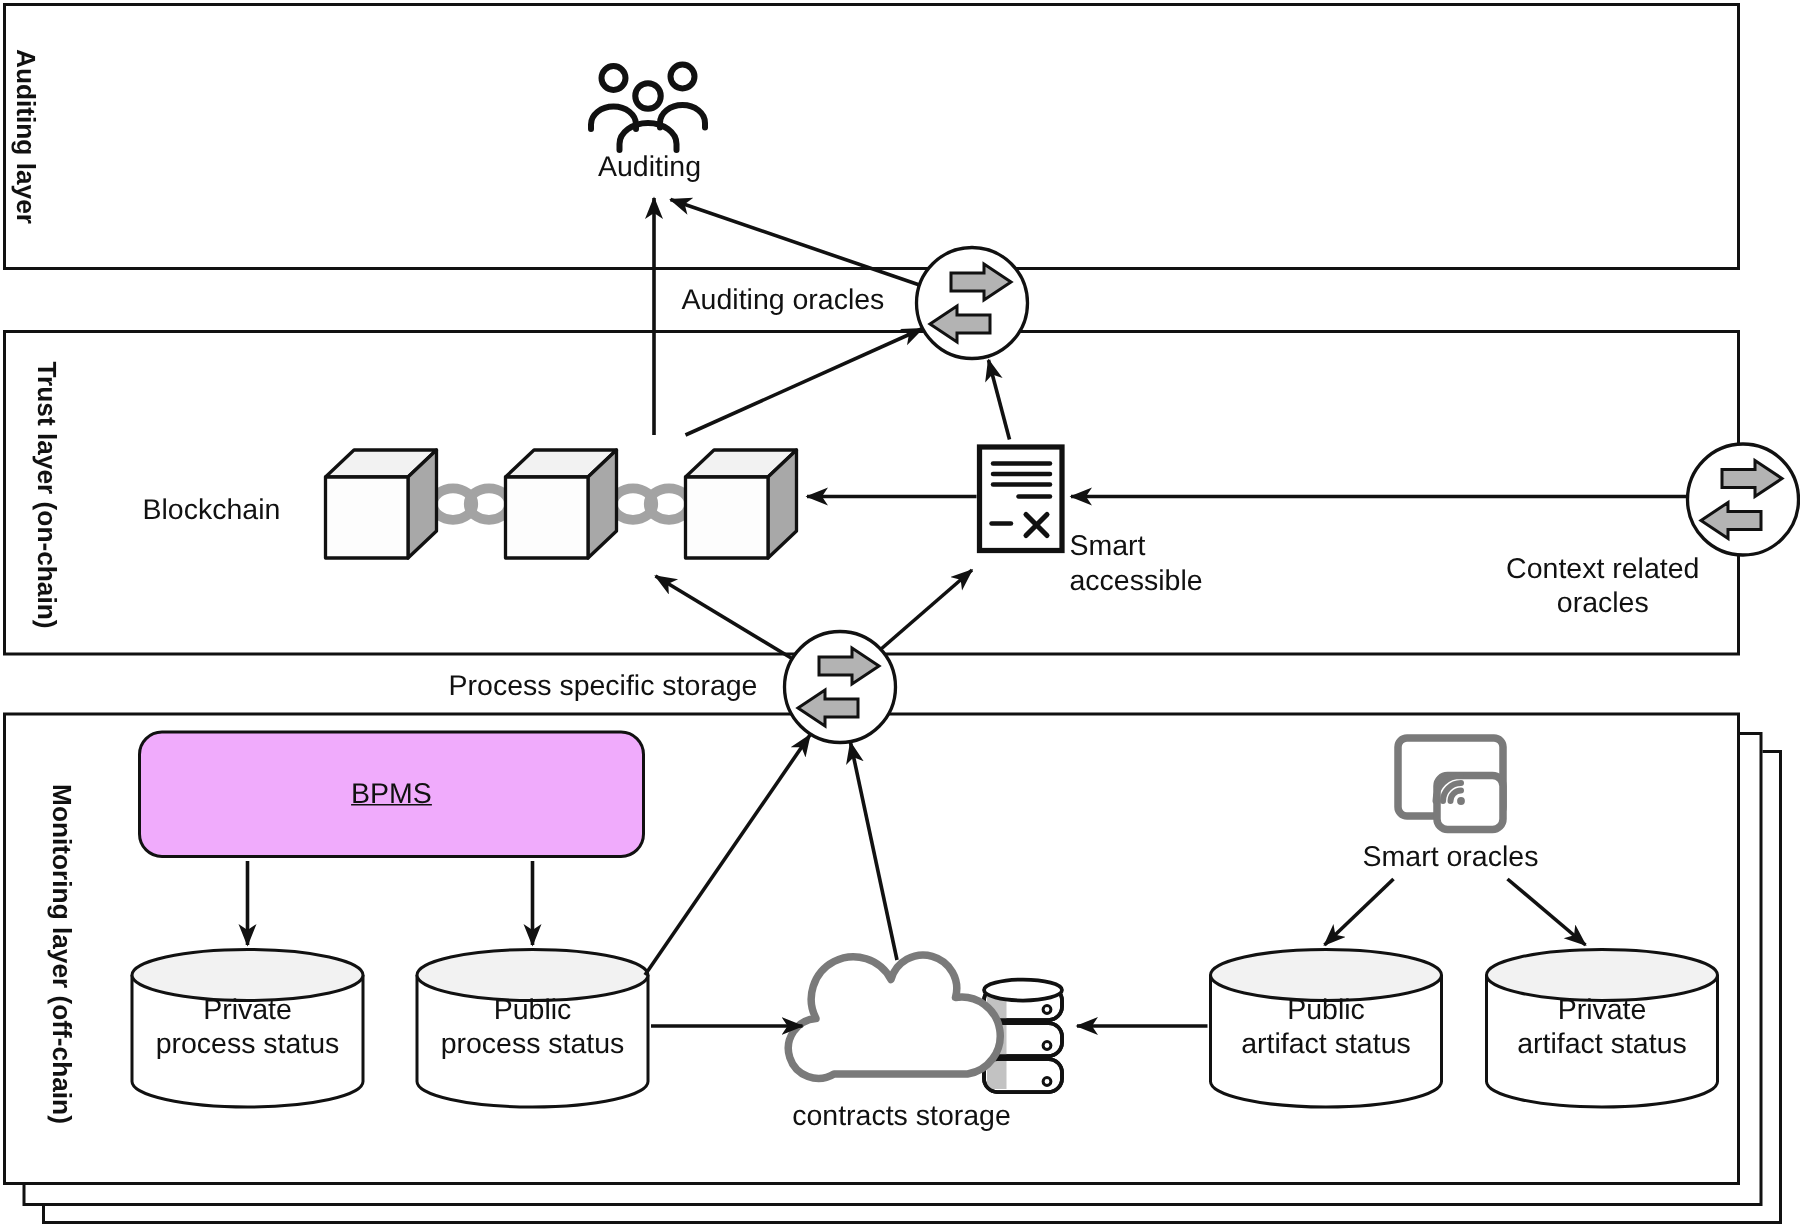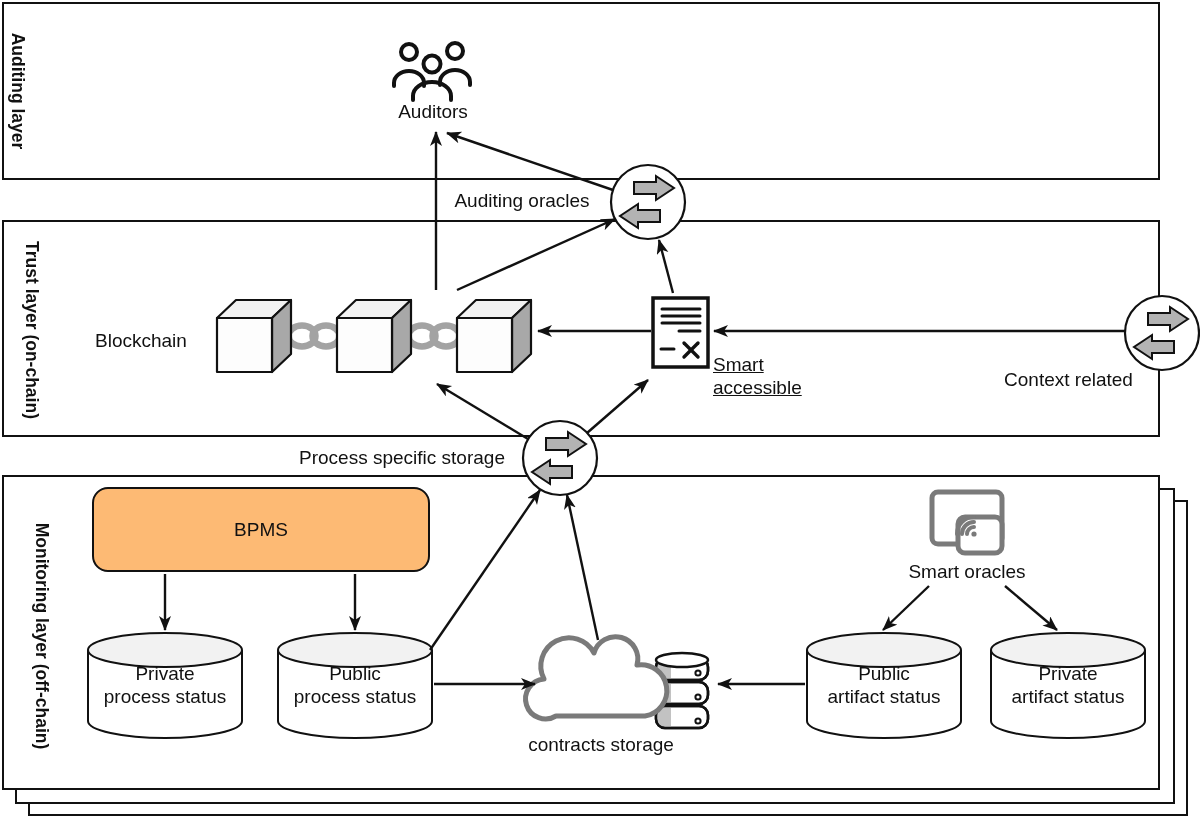--- a/index.html
+++ b/index.html
@@ -19,23 +19,24 @@
   .lbl .ln{display:block;}
   .left{text-align:left;}
   .right{}
   .layerlabel{
     position:absolute;z-index:10;font-weight:bold;font-size:17.5px;line-height:21px;
     text-align:center;white-space:nowrap;width:max-content;
     transform:translate(-50%,-50%) rotate(90deg);
   }
   .bpmsbox{
     position:absolute;left:92px;top:487px;width:338px;height:85px;z-index:4;
-    background:#fdba74;border:2px solid var(--outline,#111);border-radius:16px;
+    background:#f0abfc;border:2px solid var(--outline,#111);border-radius:16px;
     box-sizing:border-box;display:flex;align-items:center;justify-content:center;
     font-size:19px;
+    text-decoration:underline;
   }
   svg .oln{stroke:var(--outline,#111);}
 </style>
 </head>
 <body>
 
 <div class="stage">
 
   <div class="layerbox" style="left:2px;top:2px;width:1158px;height:178px;"></div>
   <div class="layerbox" style="left:2px;top:220px;width:1158px;height:217px;"></div>
@@ -184,33 +185,34 @@
   </div>
   <div class="layerlabel" style="left:31px;top:330px;">
     <span class="ln">Trust layer</span>
     <span class="ln">(on-chain)</span>
   </div>
   <div class="layerlabel" style="left:41px;top:636px;">
     <span class="ln">Monitoring layer</span>
     <span class="ln">(off-chain)</span>
   </div>
 
-  <div class="lbl" style="left:363px;top:100px;width:140px;">Auditors</div>
+  <div class="lbl" style="left:363px;top:100px;width:140px;">Auditing</div>
 
   <div class="lbl right" style="left:437px;top:189px;width:170px;">Auditing oracles</div>
 
   <div class="lbl left" style="left:95px;top:329px;width:120px;">Blockchain</div>
 
-  <div class="lbl left" style="left:713px;top:353px;width:120px;text-decoration:underline;">
+  <div class="lbl left" style="left:713px;top:353px;width:120px;">
     <span class="ln">Smart</span>
     <span class="ln">accessible</span>
   </div>
 
   <div class="lbl right" style="left:980px;top:368px;width:177px;">
     <span class="ln">Context related</span>
+    <span class="ln">oracles</span>
   </div>
 
   <div class="lbl right" style="left:297px;top:446px;width:210px;">Process specific storage</div>
 
   <div class="lbl" style="left:88px;top:662px;width:154px;">
     <span class="ln">Private</span>
     <span class="ln">process status</span>
   </div>
 
   <div class="lbl" style="left:278px;top:662px;width:154px;">

